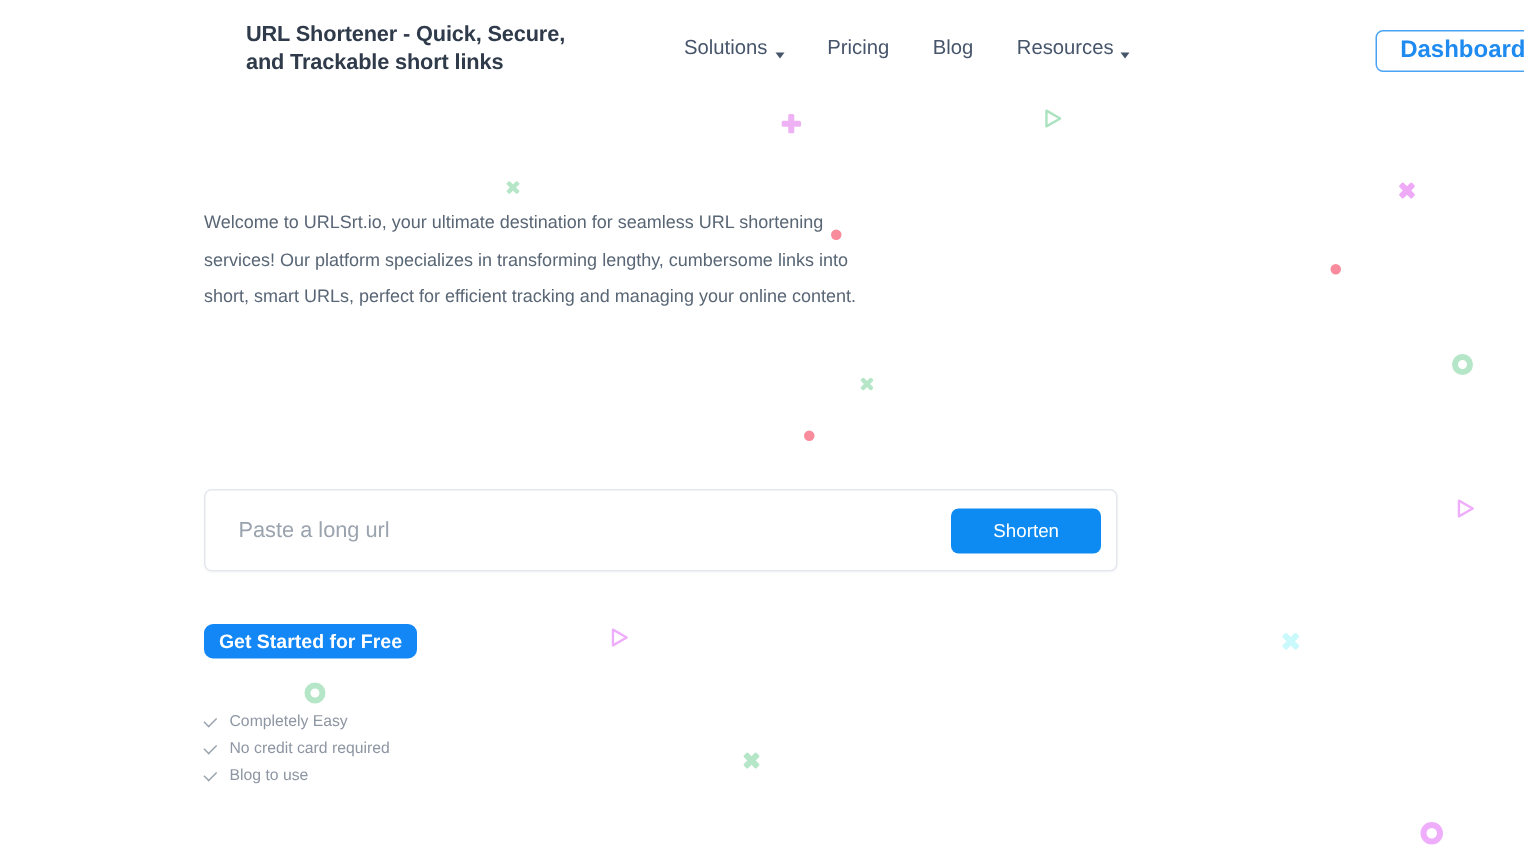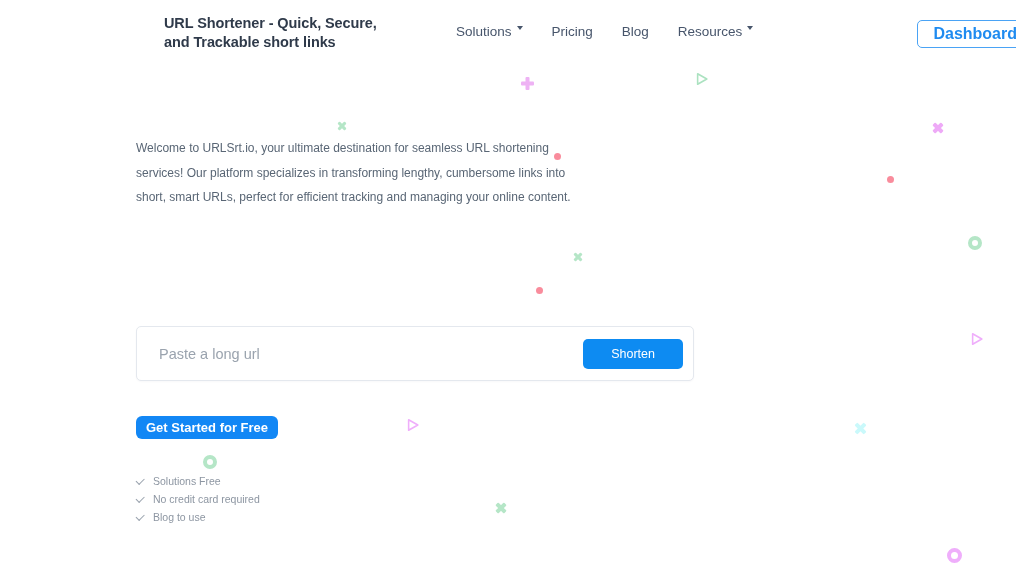--- a/index.html
+++ b/index.html
@@ -58,21 +58,21 @@
     left: 428px;
     top: 24px;
     display: flex;
     align-items: center;
     gap: 29px;
   }
   .nav-item {
     font-size: 13.5px;
     color: #47556b;
     display: flex;
-    align-items: flex-start;
+    align-items: flex-end;
     gap: 5px;
     white-space: nowrap;
     cursor: pointer;
     text-decoration: none;
   }
   .caret {
     width: 0; height: 0;
     border-left: 3.5px solid transparent;
     border-right: 3.5px solid transparent;
     border-top: 4.5px solid #47556b;
@@ -109,21 +109,21 @@
     font-size: 12px;
     line-height: 24.5px;
     color: #596675;
   }
 
   
   #url-form {
     position: absolute;
     left: 136px;
     top: 326px;
-    width: 558px;
+    width: 609px;
     height: 55px;
     border: 1px solid #e4e8ee;
     border-radius: 5px;
     background: #fff;
     display: flex;
     align-items: center;
     padding: 0 10px 0 22px;
     box-shadow: 0 1px 2px rgba(20,30,60,0.03);
   }
   #url-input {
@@ -289,21 +289,21 @@
   <div id="url-form">
     <input id="url-input" type="text" placeholder="Paste a long url" style="">
     <button id="shorten-btn">Shorten</button>
   </div>
 
   <button id="cta-btn">Get Started for Free</button>
 
   <ul id="features">
     <li class="feature">
       <span class="check"></span>
-      <span>Solutions Free</span>
+      <span>Completely Easy</span>
     </li>
     <li class="feature">
       <span class="check"></span>
       <span>No credit card required</span>
     </li>
     <li class="feature">
       <span class="check"></span>
       <span>Blog to use</span>
     </li>
   </ul>

